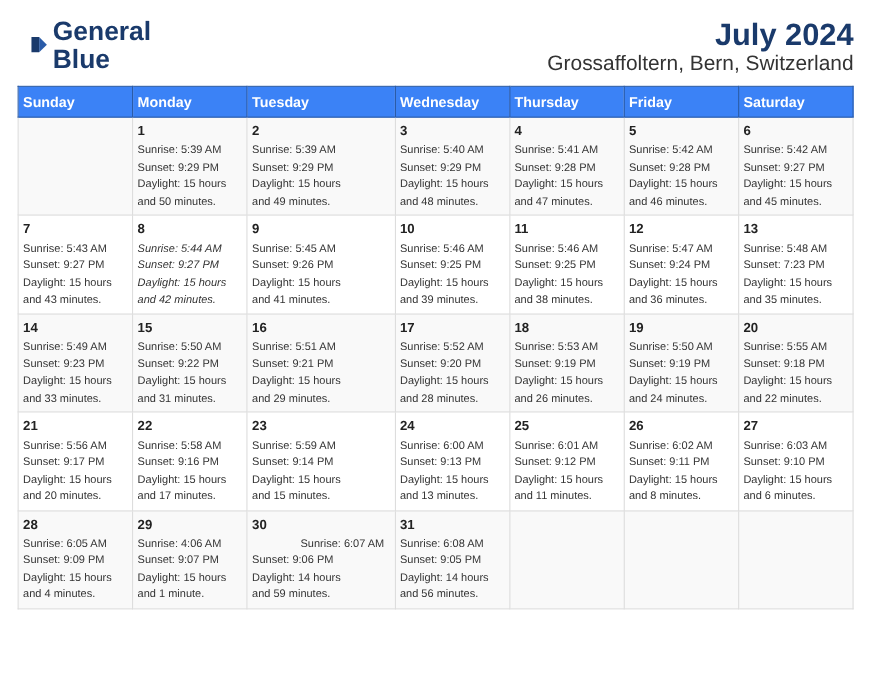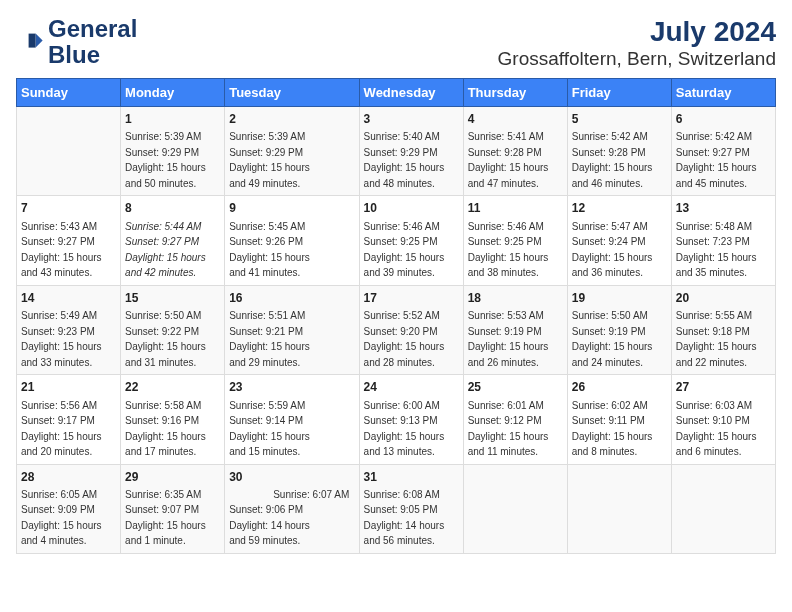--- a/index.html
+++ b/index.html
@@ -236,21 +236,21 @@
         <td><span class="day-num">27</span><span class="cell-content" style="white-space: pre-line;">Sunrise: 6:03 AM
 Sunset: 9:10 PM
 Daylight: 15 hours
 and 6 minutes.</span></td>
       </tr>
       <tr>
         <td><span class="day-num">28</span><span class="cell-content" style="white-space: pre-line; text-align: center;">Sunrise: 6:05 AM
 Sunset: 9:09 PM
 Daylight: 15 hours
 and 4 minutes.</span></td>
-        <td><span class="day-num">29</span><span class="cell-content" style="white-space: pre-line;">Sunrise: 6:35 AM
+        <td><span class="day-num">29</span><span class="cell-content" style="white-space: pre-line;">Sunrise: 4:06 AM
 Sunset: 9:07 PM
 Daylight: 15 hours
 and 1 minute.</span></td>
         <td><span class="day-num">30</span><span class="cell-content" style="white-space: pre-line; margin-left: 44px;">Sunrise: 6:07 AM
 Sunset: 9:06 PM
 Daylight: 14 hours
 and 59 minutes.</span></td>
         <td><span class="day-num">31</span><span class="cell-content" style="white-space: pre-line;">Sunrise: 6:08 AM
 Sunset: 9:05 PM
 Daylight: 14 hours

